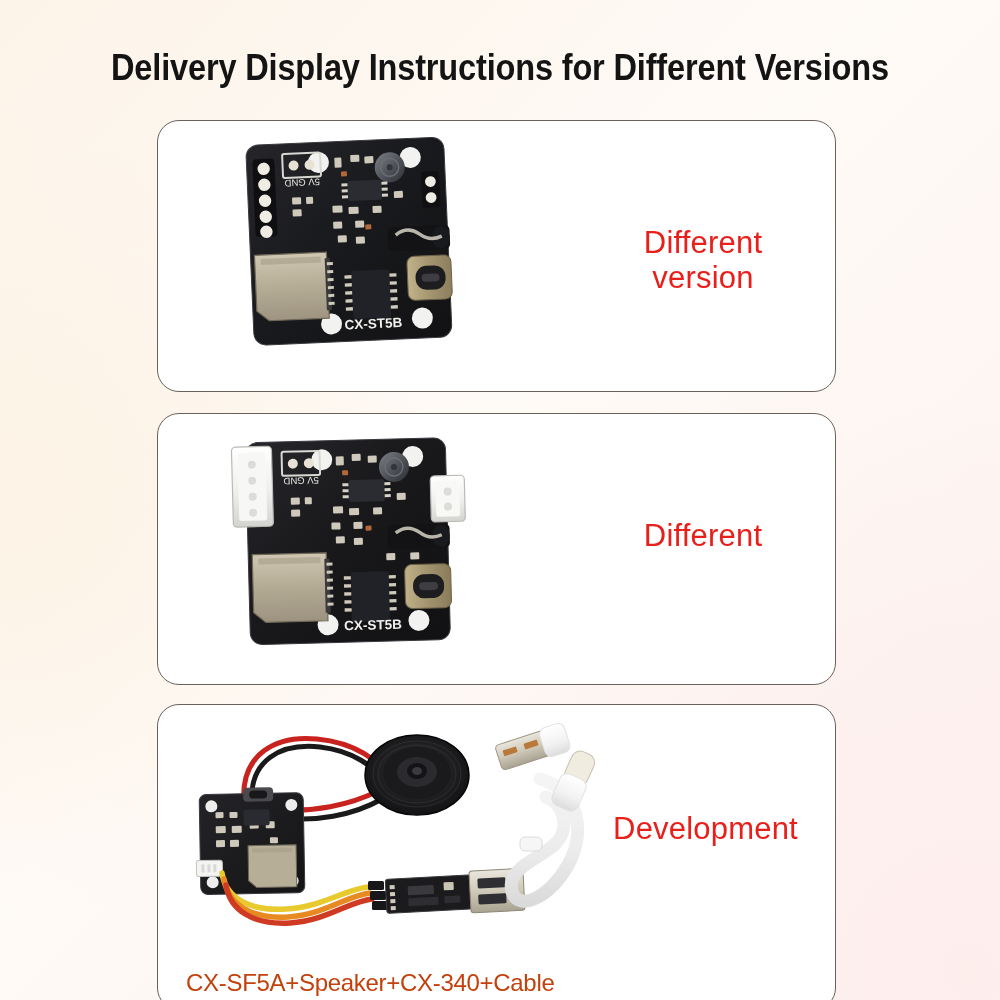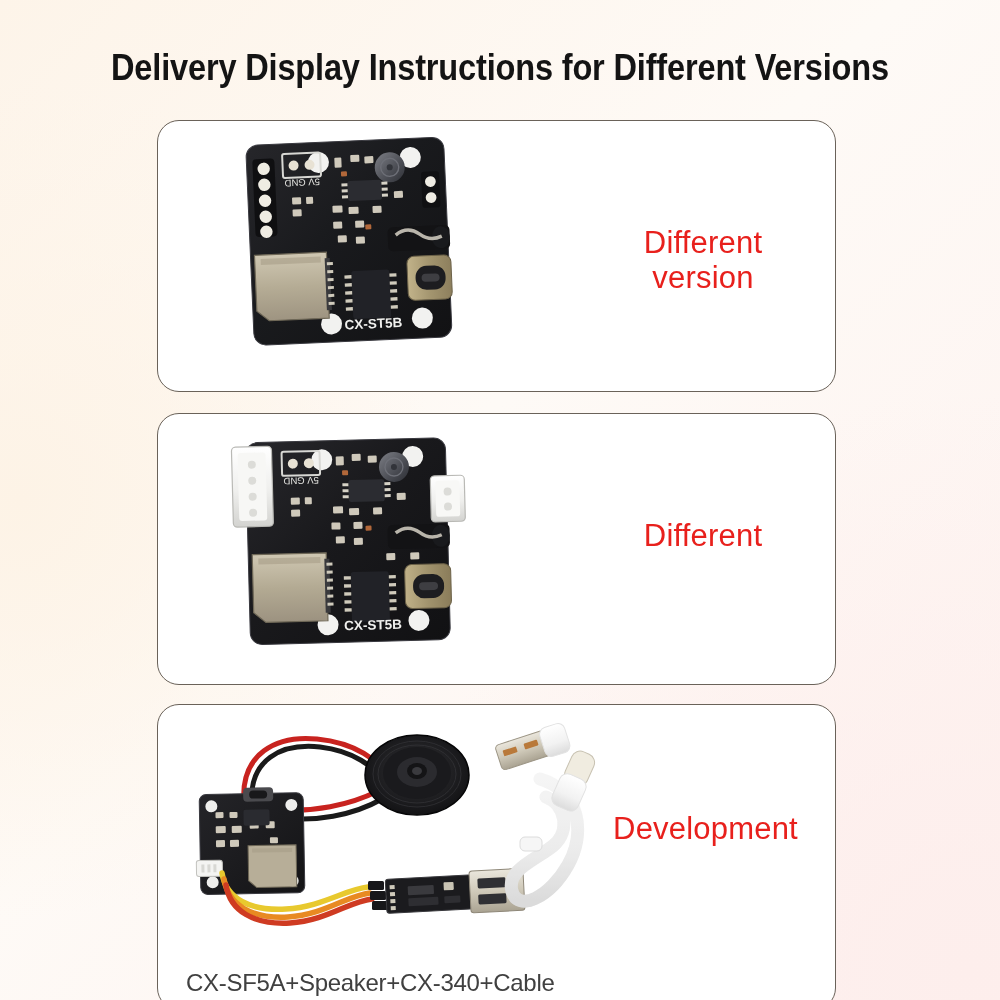--- a/index.html
+++ b/index.html
@@ -53,21 +53,21 @@
     font-weight:400;
     letter-spacing:0.2px;
   }
   #label-standard{left:430px;top:104px;width:230px;}
   #label-customized{left:420px;top:104px;width:250px;}
   #label-devkit{left:425px;top:106px;width:245px;}
 
   .caption-black{
     position:absolute;
     left:28px;bottom:12px;
-    color:#404040;
+    color:#c2410c;
     font-size:24px;
     letter-spacing:-0.3px;
     white-space:nowrap;
   }
 
   .art{position:absolute;}
   #art-board-1{left:80px;top:12px;}
   #art-board-2{left:68px;top:12px;}
   #art-kit{left:24px;top:8px;}
 

